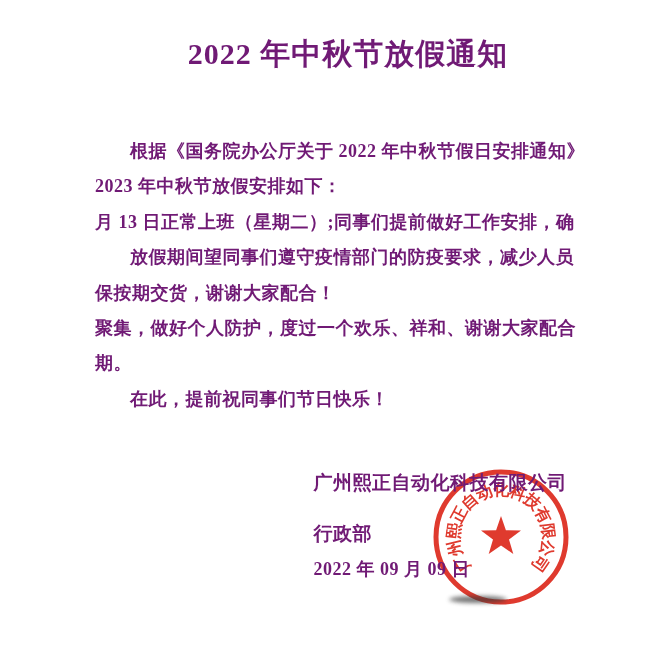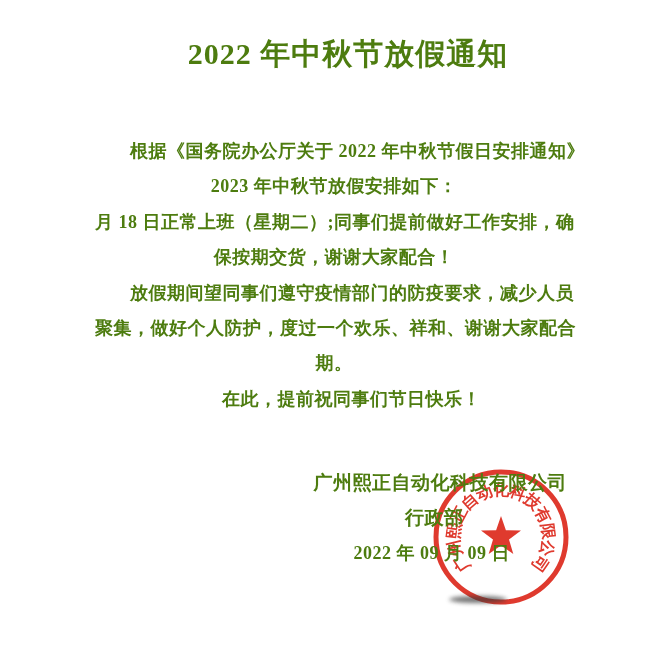--- a/index.html
+++ b/index.html
@@ -1,21 +1,21 @@
 <!DOCTYPE html>
 <html><head>
 <meta charset="utf-8">
 <style>
   html,body{margin:0;padding:0;background:#fff;}
   .page{
     position:relative;
     width:659px;height:647px;
     background:#ffffff;
     overflow:hidden;
-    color:#4d7c0f;
+    color:#701a75;
     font-family:"Liberation Serif", serif;
   }
   .title{
     position:absolute;
     top:34px;left:0;width:659px;
     text-align:center;
     text-indent:37px;
     font-size:30px;
     font-weight:700;
     font-family:"Liberation Serif", serif;
@@ -26,34 +26,34 @@
     position:absolute;
     left:95px;top:134px;width:478px;
     z-index:1;
   }
   .line{
     height:35.4px;
     line-height:35.4px;
     font-size:18px;
     font-weight:700;
     white-space:pre;
-    text-align:center;
+    text-align:left;
     letter-spacing:0.5px;
   }
   .ind{padding-left:35px;}
   .song{font-family:"Liberation Serif", serif;}
   .hei{font-family:Liberation Serif, serif;}
   .sig{
     position:absolute;
     top:465px;right:92px;
     text-align:right;
     z-index:1;
   }
   .sig .line{font-size:19px;letter-spacing:0.5px;}
-  .sig .dept{padding-right:12px;}
+  .sig .dept{padding-right:12px;margin-top:16px;}
   .sig .date{padding-right:17px;font-size:18px;}
   .stamp{
     position:absolute;
     left:416px;top:452px;
     width:170px;height:170px;
     opacity:0.9;
     z-index:0;
   }
   .stamp text{
     font-family:"Liberation Sans", sans-serif;
@@ -73,23 +73,23 @@
 </head>
 <body>
 
 <div class="page">
 
   <div class="title">2022 年中秋节放假通知</div>
 
   <div class="body-text">
     <div class="line ind song">根据《国务院办公厅关于 2022 年中秋节假日安排通知》</div>
     <div class="line song">2023 年中秋节放假安排如下：</div>
-    <div class="line"><span class="song">月 18 日正常上班（星期二）;</span><span class="hei">同事们提前做好工作安排，确</span></div>
+    <div class="line"><span class="song">月 13 日正常上班（星期二）;</span><span class="hei">同事们提前做好工作安排，确</span></div>
+    <div class="line ind hei">放假期间望同事们遵守疫情部门的防疫要求，减少人员</div>
     <div class="line hei">保按期交货，谢谢大家配合！</div>
-    <div class="line ind hei">放假期间望同事们遵守疫情部门的防疫要求，减少人员</div>
     <div class="line hei">聚集，做好个人防护，度过一个欢乐、祥和、谢谢大家配合</div>
     <div class="line hei">期。</div>
     <div class="line ind hei">在此，提前祝同事们节日快乐！</div>
   </div>
 
   <div class="sig hei">
     <div class="line hei">广州熙正自动化科技有限公司</div>
     <div class="line hei dept">行政部</div>
     <div class="line hei date">2022 年 09 月 09 日</div>
   </div>

